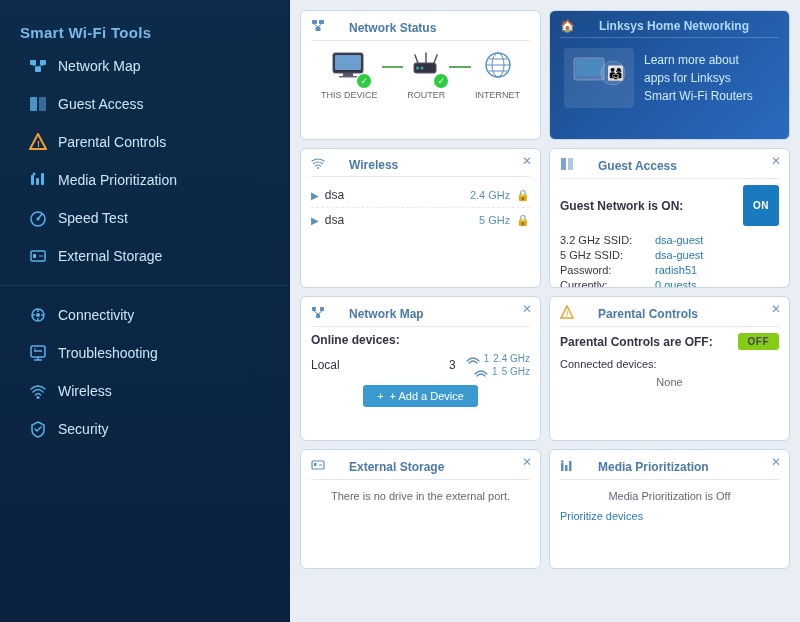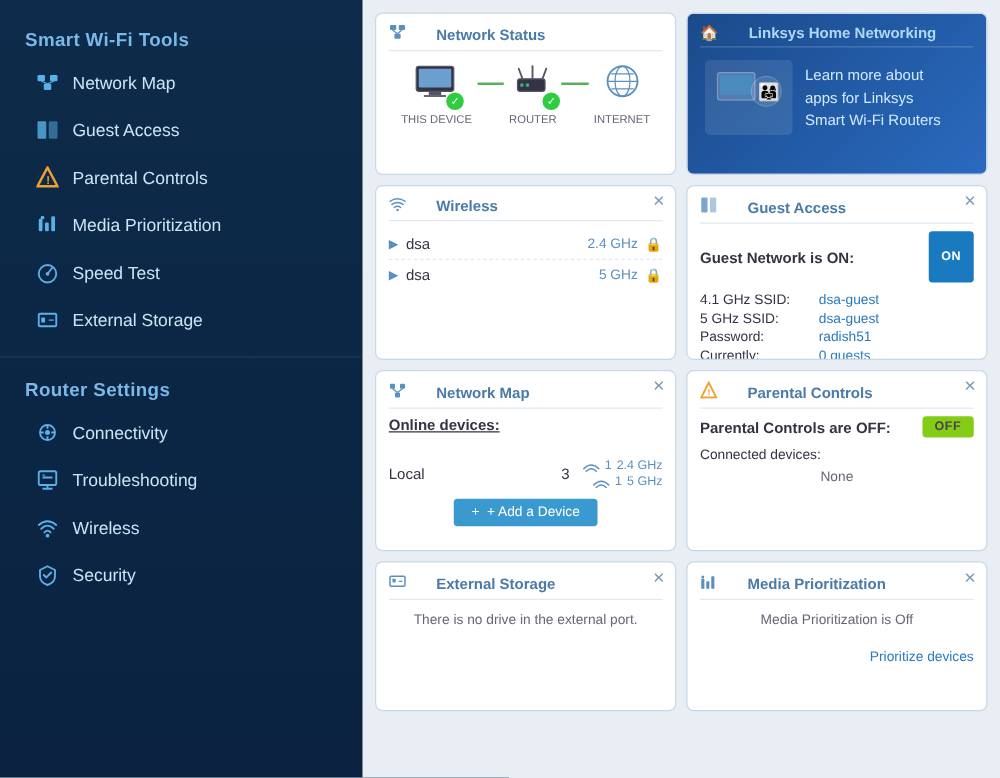--- a/index.html
+++ b/index.html
@@ -247,22 +247,21 @@
 
     
     .netmap-card {
       grid-column: 1;
       grid-row: 3;
     }
     .netmap-online-label {
       font-size: 12px;
       font-weight: bold;
       color: #334;
-      margin-bottom: 20px;
-      text-decoration: underline;
+      margin-bottom: 6px;
     }
     .netmap-row {
       display: flex;
       align-items: center;
       font-size: 12px;
       margin-bottom: 4px;
     }
     .netmap-row-label { color: #334; flex: 1; }
     .netmap-row-count { color: #334; margin-right: 10px; }
     .netmap-band-info {
@@ -352,22 +351,22 @@
       grid-column: 2;
       grid-row: 4;
     }
     .media-msg {
       font-size: 11px;
       color: #667;
       text-align: center;
       margin-top: 10px;
     }
     .prioritize-link {
-      text-align: right;
-      margin-top: 18px;
+      text-align: left;
+      margin-top: 8px;
       font-size: 11px;
       color: #2a7abf;
       cursor: pointer;
     }
   </style>
 </head>
 <body>
 
 <nav class="sidebar">
   <div class="sidebar-section-title">Smart Wi-Fi Tools</div>
@@ -434,21 +433,20 @@
         <rect x="2" y="4" width="14" height="10" rx="1" fill="none" stroke="#5ab0e8" stroke-width="1.5"></rect>
         <rect x="4" y="7" width="3" height="4" rx="0.5" fill="#5ab0e8"></rect>
         <line x1="10" y1="9" x2="14" y2="9" stroke="#5ab0e8" stroke-width="1"></line>
       </svg>
     </span>
     <span>External Storage</span>
   </div>
 
   <div class="sidebar-divider"></div>
 
-  <div class="sidebar-section-title">Router Settings</div>
 
   <div class="sidebar-item">
     <span class="sidebar-icon icon-connectivity">
       <svg width="18" height="18" viewBox="0 0 18 18" fill="none">
         <circle cx="9" cy="9" r="6" stroke="#5ab0e8" stroke-width="1.5" fill="none"></circle>
         <circle cx="9" cy="9" r="2" fill="#5ab0e8"></circle>
         <line x1="9" y1="3" x2="9" y2="6" stroke="#5ab0e8" stroke-width="1.5"></line>
         <line x1="9" y1="12" x2="9" y2="15" stroke="#5ab0e8" stroke-width="1.5"></line>
         <line x1="3" y1="9" x2="6" y2="9" stroke="#5ab0e8" stroke-width="1.5"></line>
         <line x1="12" y1="9" x2="15" y2="9" stroke="#5ab0e8" stroke-width="1.5"></line>
@@ -610,21 +608,21 @@
         </svg>
       </span>
       <span>Guest Access</span>
     </div>
     <span class="card-close">✕</span>
     <div class="guest-on-row">
       <span class="guest-on-label">Guest Network is ON:</span>
       <span class="toggle-on">ON</span>
     </div>
     <div class="guest-info-row">
-      <span class="guest-info-label">4.1 GHz SSID:</span>
+      <span class="guest-info-label">3.2 GHz SSID:</span>
       <span class="guest-info-value">dsa-guest</span>
     </div>
     <div class="guest-info-row">
       <span class="guest-info-label">5 GHz SSID:</span>
       <span class="guest-info-value">dsa-guest</span>
     </div>
     <div class="guest-info-row">
       <span class="guest-info-label">Password:</span>
       <span class="guest-info-value">radish51</span>
     </div>

